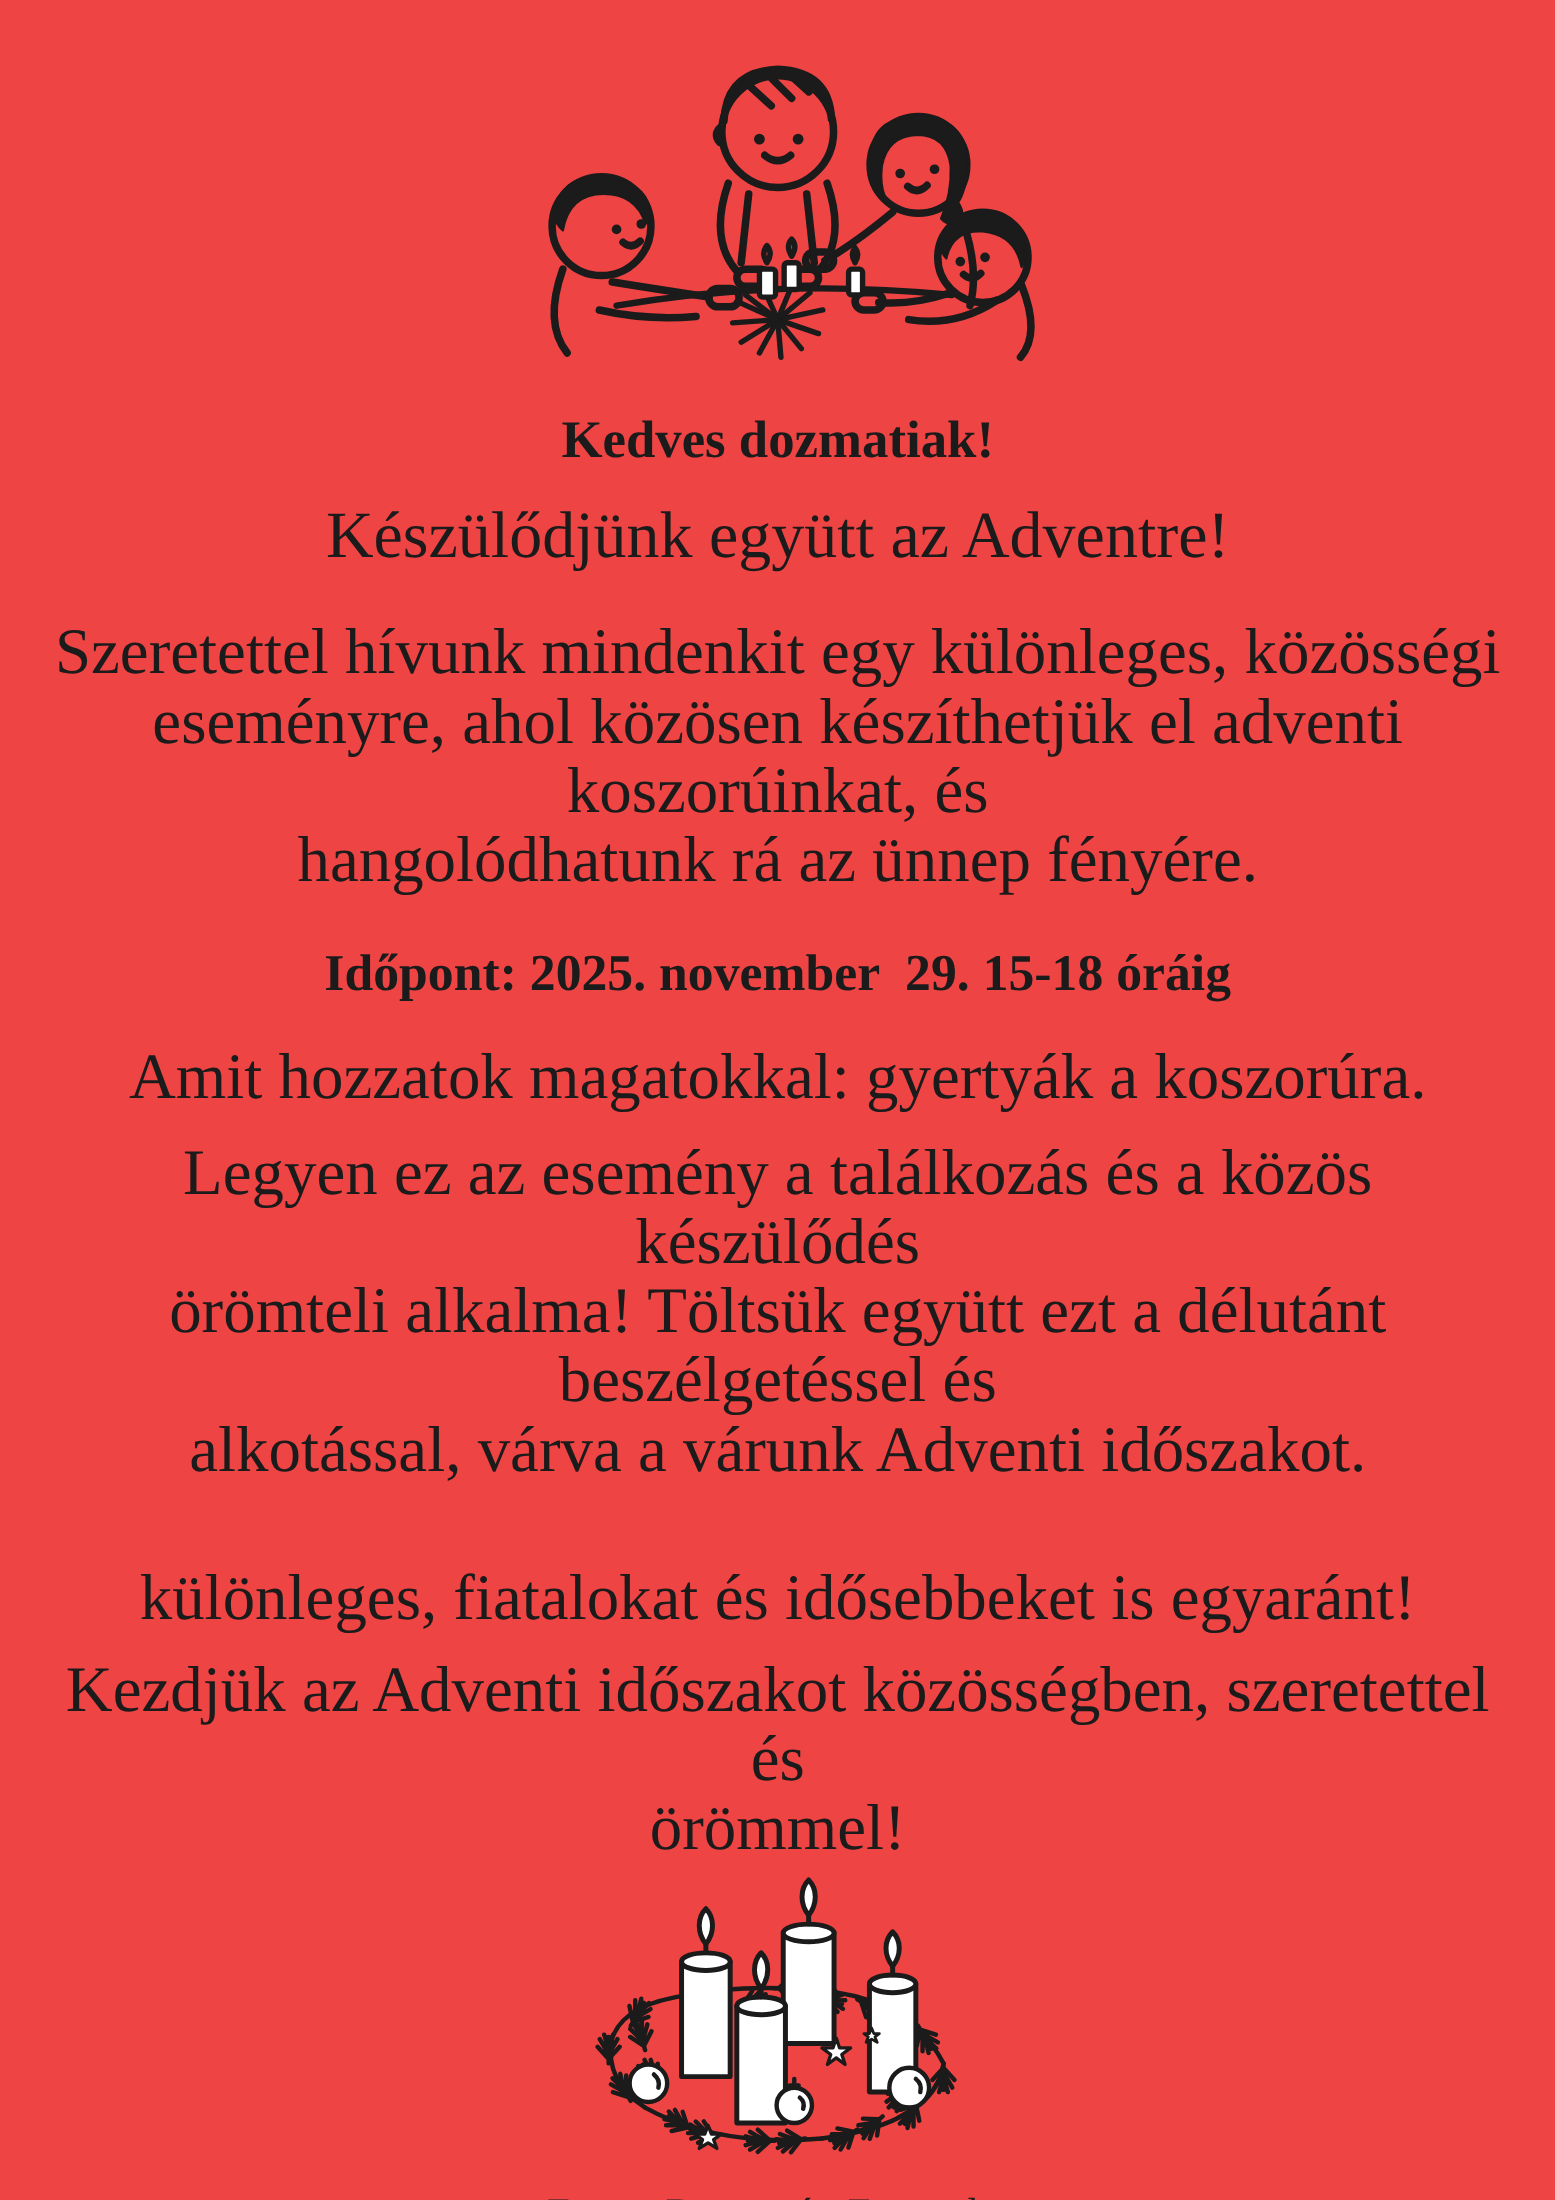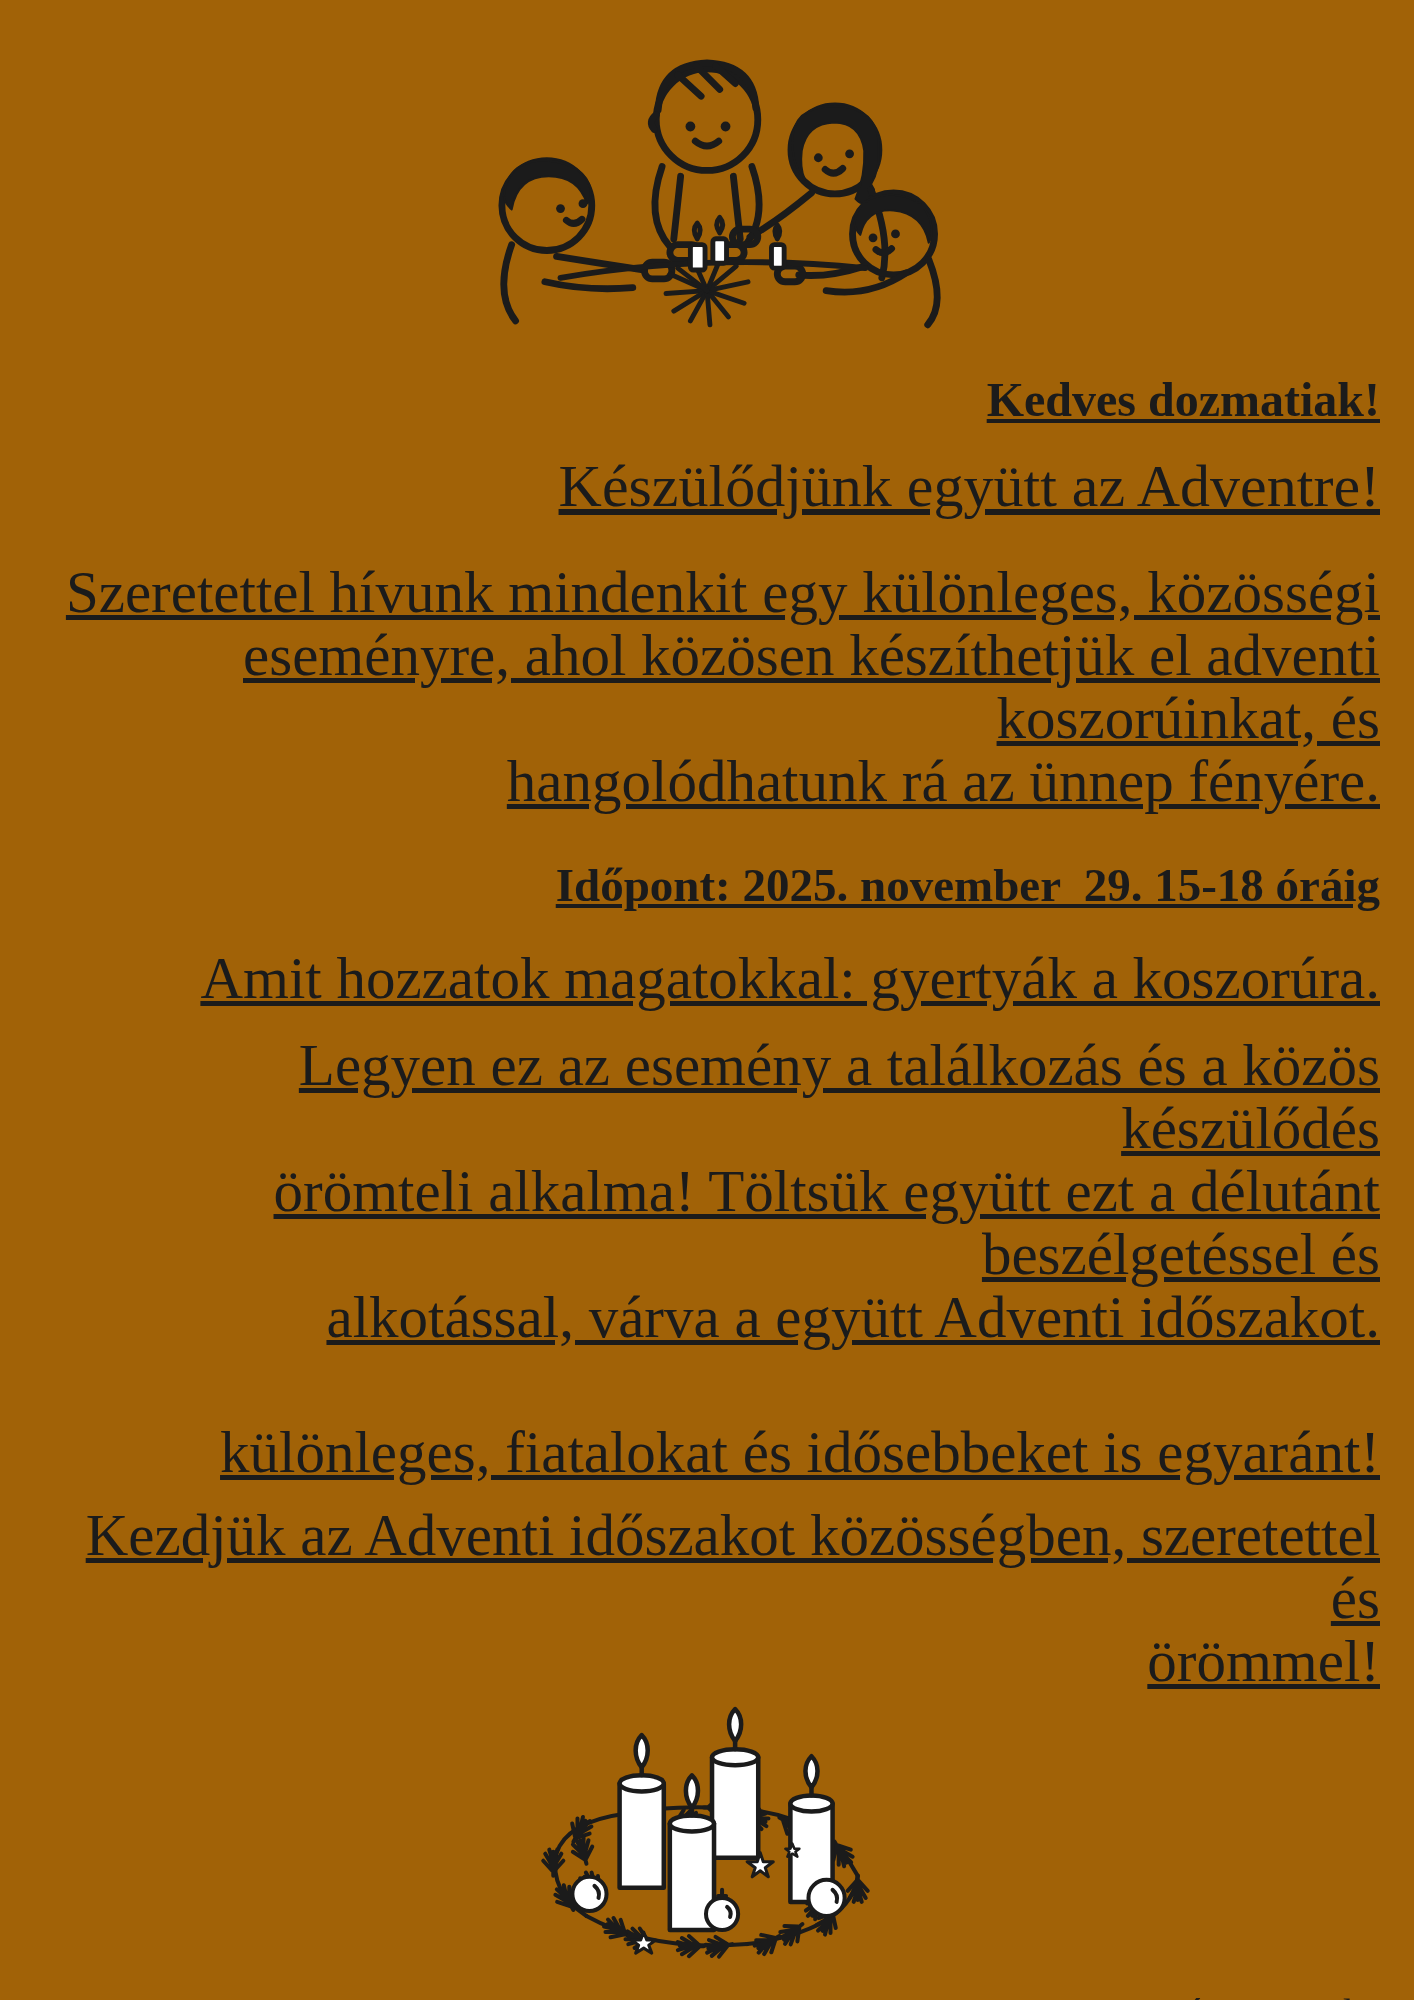--- a/index.html
+++ b/index.html
@@ -1,28 +1,27 @@
 <!DOCTYPE html>
 <html lang="hu"><head>
 <meta charset="utf-8">
 <style>
   html,body{margin:0;padding:0;background:#ffffff;}
   .page{
     position:relative;
     width:1414px;
     height:2000px;
     margin:0 auto;
-    background:#a16207;
+    background:#ef4444;
     overflow:hidden;
     box-sizing:border-box;
     padding:0 34px;
     font-family:"Liberation Serif","DejaVu Serif",serif;
     color:#1b1b1b;
-    text-align:right;
-    text-decoration:underline;
+    text-align:center;
   }
   .illustration{display:block;margin:0 auto;}
   .il-top{width:586px;margin-top:22px;}
   .il-wreath{width:432px;margin-top:10px;}
   .title{
     margin:42px 0 0;
     font-size:48px;
     font-weight:700;
     line-height:1.15;
   }
@@ -159,21 +158,21 @@
   <p class="bold-line dt-line">Időpont: 2025. november  29. 15-18 óráig</p>
 
 
   <p class="para para-bring">
     <span class="ln">Amit hozzatok magatokkal: gyertyák a koszorúra.</span>
   </p>
 
   <p class="para para-event">
     <span class="ln">Legyen ez az esemény a találkozás és a közös készülődés</span>
     <span class="ln">örömteli alkalma! Töltsük együtt ezt a délutánt beszélgetéssel és</span>
-    <span class="ln">alkotással, várva a együtt Adventi időszakot.</span>
+    <span class="ln">alkotással, várva a várunk Adventi időszakot.</span>
   </p>
 
   <p class="para para-welcome">
     <span class="ln">különleges, fiatalokat és idősebbeket is egyaránt!</span>
   </p>
 
   <p class="para para-closing">
     <span class="ln">Kezdjük az Adventi időszakot közösségben, szeretettel és</span>
     <span class="ln">örömmel!</span>
   </p>

